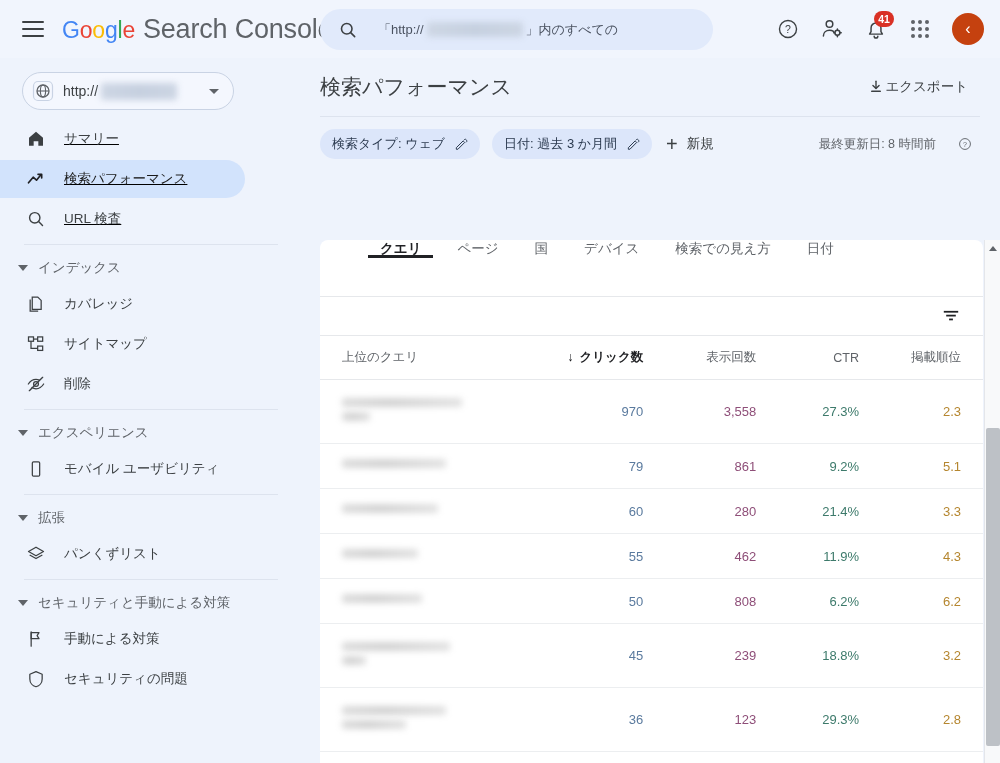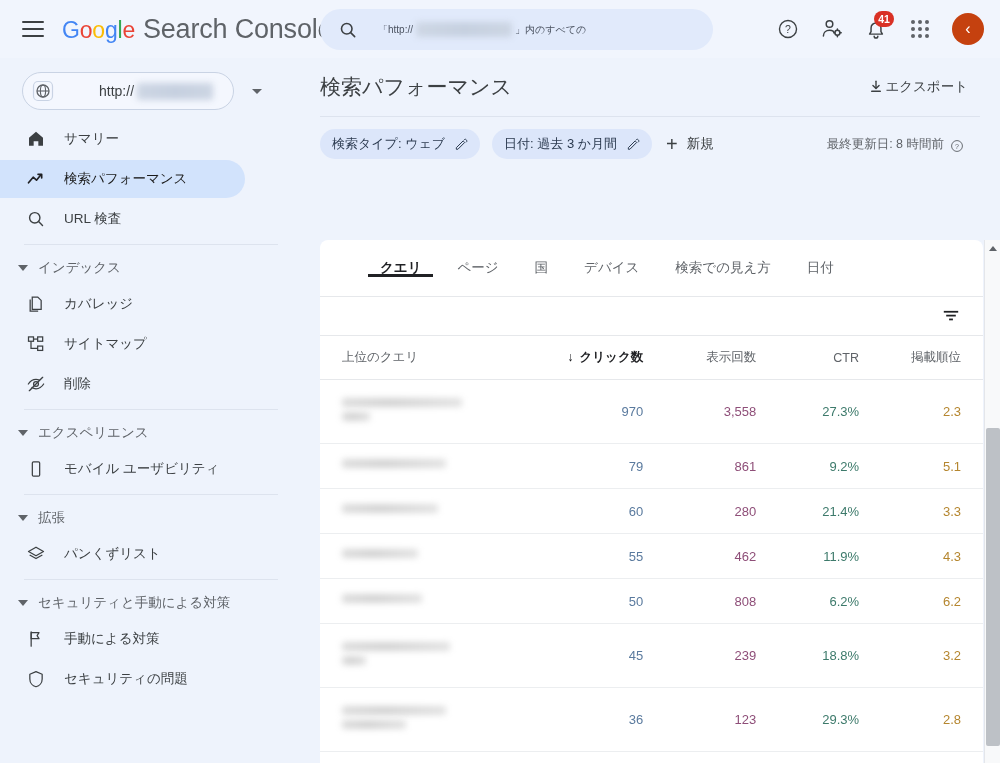--- a/index.html
+++ b/index.html
@@ -30,21 +30,21 @@
   .logo .g1 { color: #34a853; } .logo .r2 { color: #ea4335; }
   .logo .sc { color: #5f6368; margin-left: 8px; font-size: 27px; }
 
   .searchbar {
     position: absolute; left: 320px; top: 9px; width: 393px; height: 41px;
     background: #e1eafb; border-radius: 21px;
     display: flex; align-items: center; padding: 0 18px;
   }
   .searchbar .sicon { width: 20px; height: 20px; margin-right: 20px; flex: none; }
   .search-text {
-    font-size: 10px; color: #4a5260; white-space: nowrap;
+    font-size: 13px; color: #4a5260; white-space: nowrap;
     display: flex; align-items: center; gap: 0;
   }
   .blurchip { display:inline-block; height: 15px; border-radius: 2px;
     background: linear-gradient(90deg,#cdd6e4,#c6d0e0,#ccd5e3);
     filter: blur(3px); margin: 0 3px; vertical-align: middle; }
 
   .topicons { position: absolute; right: 16px; top: 0; height: 58px; display: flex; align-items: center; gap: 4px; }
   .ticon { width: 40px; height: 40px; display: flex; align-items: center; justify-content: center;
     border-radius: 50%; cursor: pointer; position: relative; }
   .badge {
@@ -59,28 +59,28 @@
   }
   .dots { display: grid; grid-template-columns: repeat(3,4px); grid-gap: 3px; }
   .dots i { width: 4px; height: 4px; background: #5f6368; border-radius: 50%; display: block; }
 
   
   .sidebar { position: absolute; left: 0; top: 58px; width: 300px; height: 705px;
     background: #eef3fc; overflow: hidden; }
 
   .propsel {
     margin: 14px 0 0 22px; width: 212px; height: 38px; border: 1px solid #c9d3e4;
-    border-radius: 19px; display: flex; align-items: center; background: #f4f7fe; cursor: pointer; gap: 36px;
+    border-radius: 19px; display: flex; align-items: center; background: #f4f7fe; cursor: pointer;
   }
   .globe { width: 24px; height: 24px; margin-left: 8px; flex: none; }
   .prop-text { font-size: 14px; color: #3c4043; margin-left: 8px; display: flex; align-items: center; }
   .caret { margin-left: auto; margin-right: 14px; width: 0; height: 0;
     border-left: 5px solid transparent; border-right: 5px solid transparent; border-top: 5px solid #5f6368; }
 
-  .navlist { margin-top: 10px; }
+  .navlist { margin-top: 10px; text-decoration: underline; }
   .navitem {
     position: relative; height: 38px; display: flex; align-items: center;
     padding-left: 26px; cursor: pointer; margin-bottom: 2px;
   }
   .navitem.active::before {
     content: ""; position: absolute; left: 0; top: 0; width: 245px; height: 38px;
     background: #d2e3fc; border-radius: 0 19px 19px 0;
   }
   .navitem .ni { width: 20px; height: 20px; flex: none; position: relative; z-index: 1; }
   .navitem .nl { font-size: 13.5px; color: #3c4043; margin-left: 18px; position: relative; z-index: 1;
@@ -102,27 +102,27 @@
   .hline { height: 1px; background: #dde3ee; margin: 0 20px; }
 
   .chiprow { display: flex; align-items: center; height: 54px; padding-left: 20px; }
   .chip { height: 30px; background: #dce6fa; border-radius: 15px; display: flex; align-items: center;
     padding: 0 12px; margin-right: 12px; cursor: pointer; }
   .chip .ct { font-size: 13px; color: #2b3a4f; white-space: nowrap; }
   .chip .pencil { width: 14px; height: 14px; margin-left: 9px; }
   .newbtn { display: flex; align-items: center; cursor: pointer; margin-left: 2px; }
   .newbtn .plus { font-size: 20px; color: #3c4043; line-height: 1; margin-right: 9px; font-weight: 300; }
   .newbtn .nt { font-size: 13.5px; color: #3c4043; }
-  .updated { margin-left: auto; display: flex; align-items: flex-end; gap: 6px;
-    font-size: 12.5px; color: #5f6368; padding-right: 36px; }
+  .updated { margin-left: auto; display: flex; align-items: center; gap: 22px;
+    font-size: 12.5px; color: #5f6368; padding-right: 28px; }
 
   .card { position: absolute; left: 20px; top: 182px; width: 663px; height: 581px;
     background: #fff; border-radius: 8px 8px 0 0; overflow: hidden; }
 
-  .tabs { display: flex; height: 56px; align-items: center; padding-left: 42px; }
+  .tabs { display: flex; height: 56px; align-items: flex-start; padding-left: 42px; }
   .tab { display: flex; align-items: center; padding: 0 18px; font-size: 13.5px; color: #5f6368;
     cursor: pointer; position: relative; white-space: nowrap; }
   .tab.active { color: #202124; font-weight: bold; }
   .tab.active::after { content: ""; position: absolute; left: 6px; right: 6px; bottom: 0;
     height: 3px; background: #202124; }
   .tabline { height: 1px; background: #e6e8eb; }
 
   .filterrow { height: 38px; display: flex; align-items: center; justify-content: flex-end; padding-right: 22px; }
   .funnel { width: 20px; height: 16px; cursor: pointer; }
 

